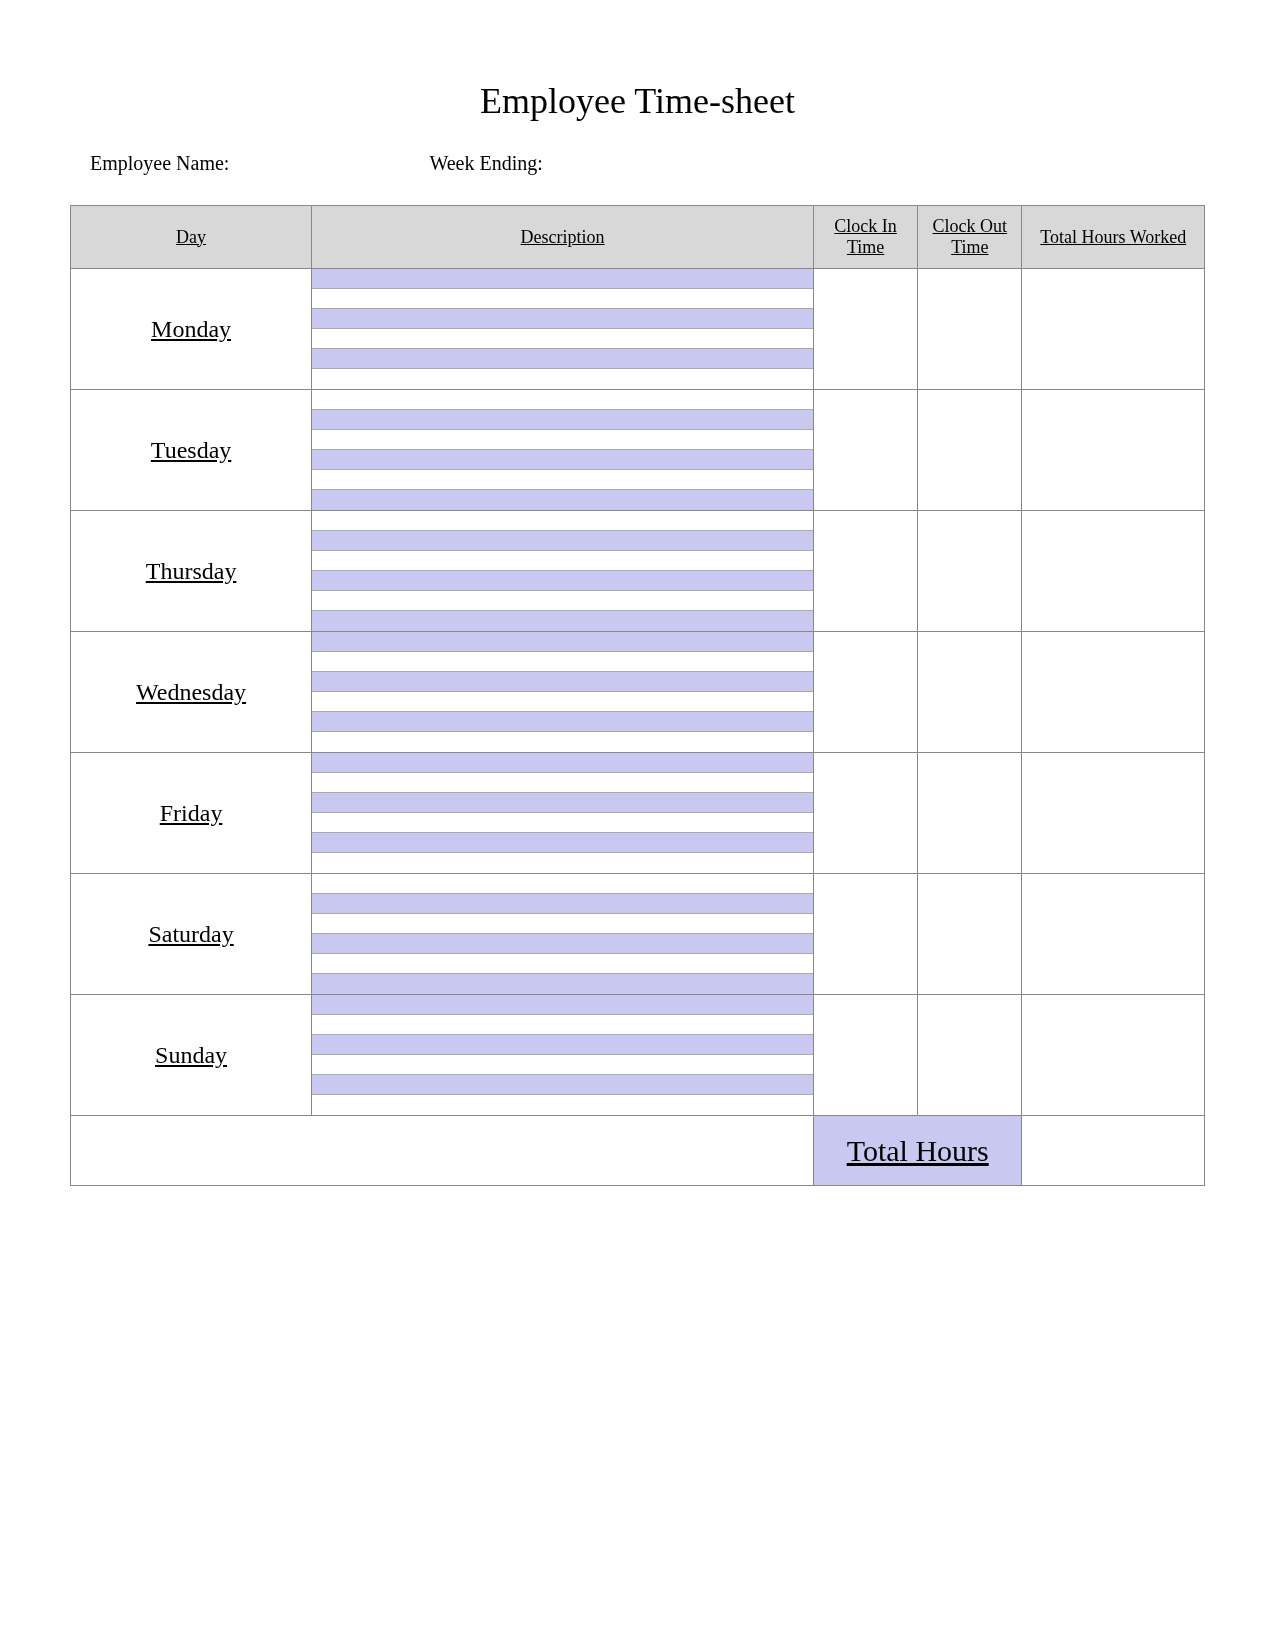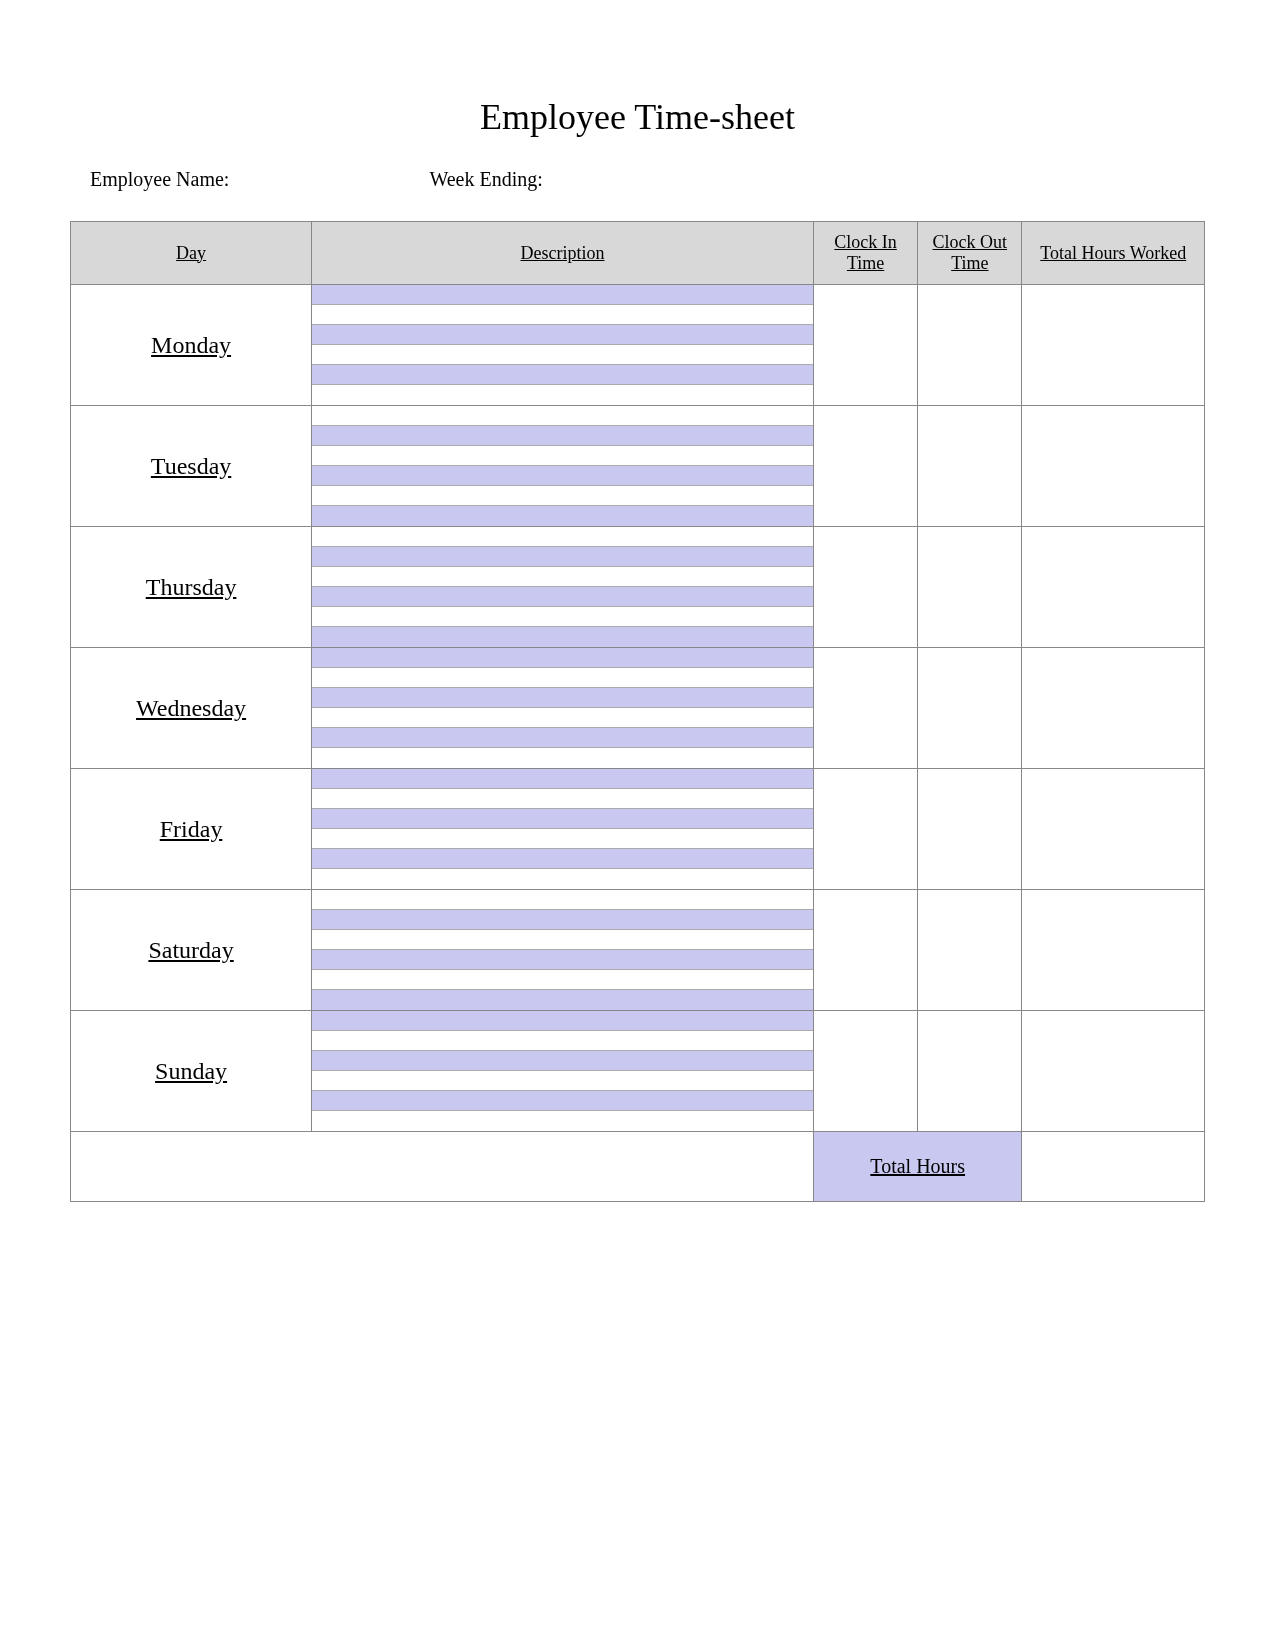--- a/index.html
+++ b/index.html
@@ -14,21 +14,21 @@
       width: 1275px;
       min-height: 1650px;
       padding: 60px 70px;
     }
 
     .page-title {
       text-align: center;
       font-size: 36px;
       font-weight: normal;
       margin-bottom: 30px;
-      margin-top: 36px;
+      margin-top: 20px;
     }
 
     .employee-info {
       display: flex;
       gap: 200px;
       margin-bottom: 30px;
       font-size: 20px;
       padding-left: 20px;
     }
 
@@ -263,17 +263,17 @@
             <div class="desc-line desc-line-white"></div>
           </div>
         </td>
         <td class="time-cell col-clockin"></td>
         <td class="time-cell col-clockout"></td>
         <td class="total-hours-cell col-total"></td>
       </tr>
       <tr class="total-row">
         <td style="background: rgb(255, 255, 255); border-right: none; border-left: 1.5px solid rgb(136, 136, 136);"></td>
         <td style="background: rgb(255, 255, 255); border: none;"></td>
-        <td colspan="2" style="background-color: rgb(200, 200, 240); text-align: center; font-size: 20px; padding: 4px 10px; margin-left: 27px;">Total Hours</td>
+        <td colspan="2" style="background-color: rgb(200, 200, 240); text-align: center; font-size: 30px; padding: 4px 10px; margin-left: 27px;">Total Hours</td>
         <td style="background-color: rgb(255, 255, 255); height: 70px;"></td>
       </tr>
     </tbody>
 </table>
 
 </body></html>

